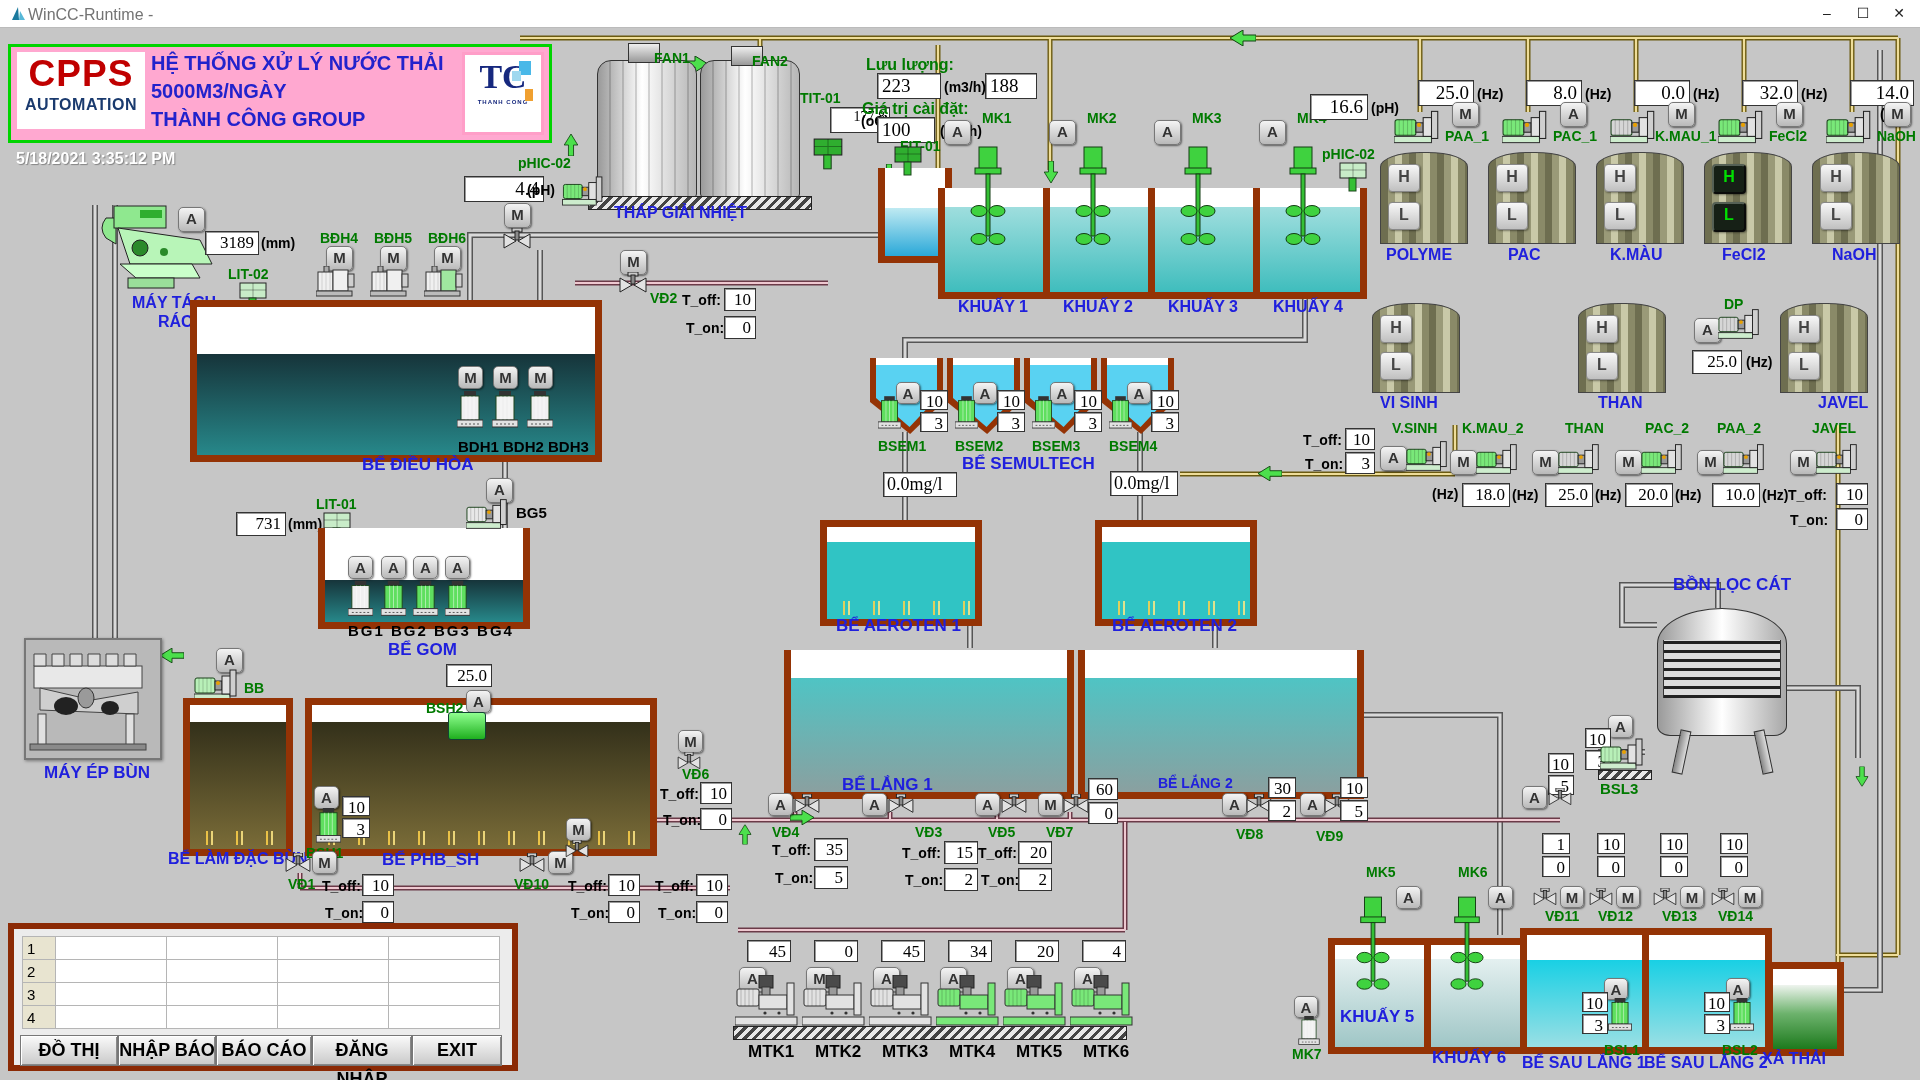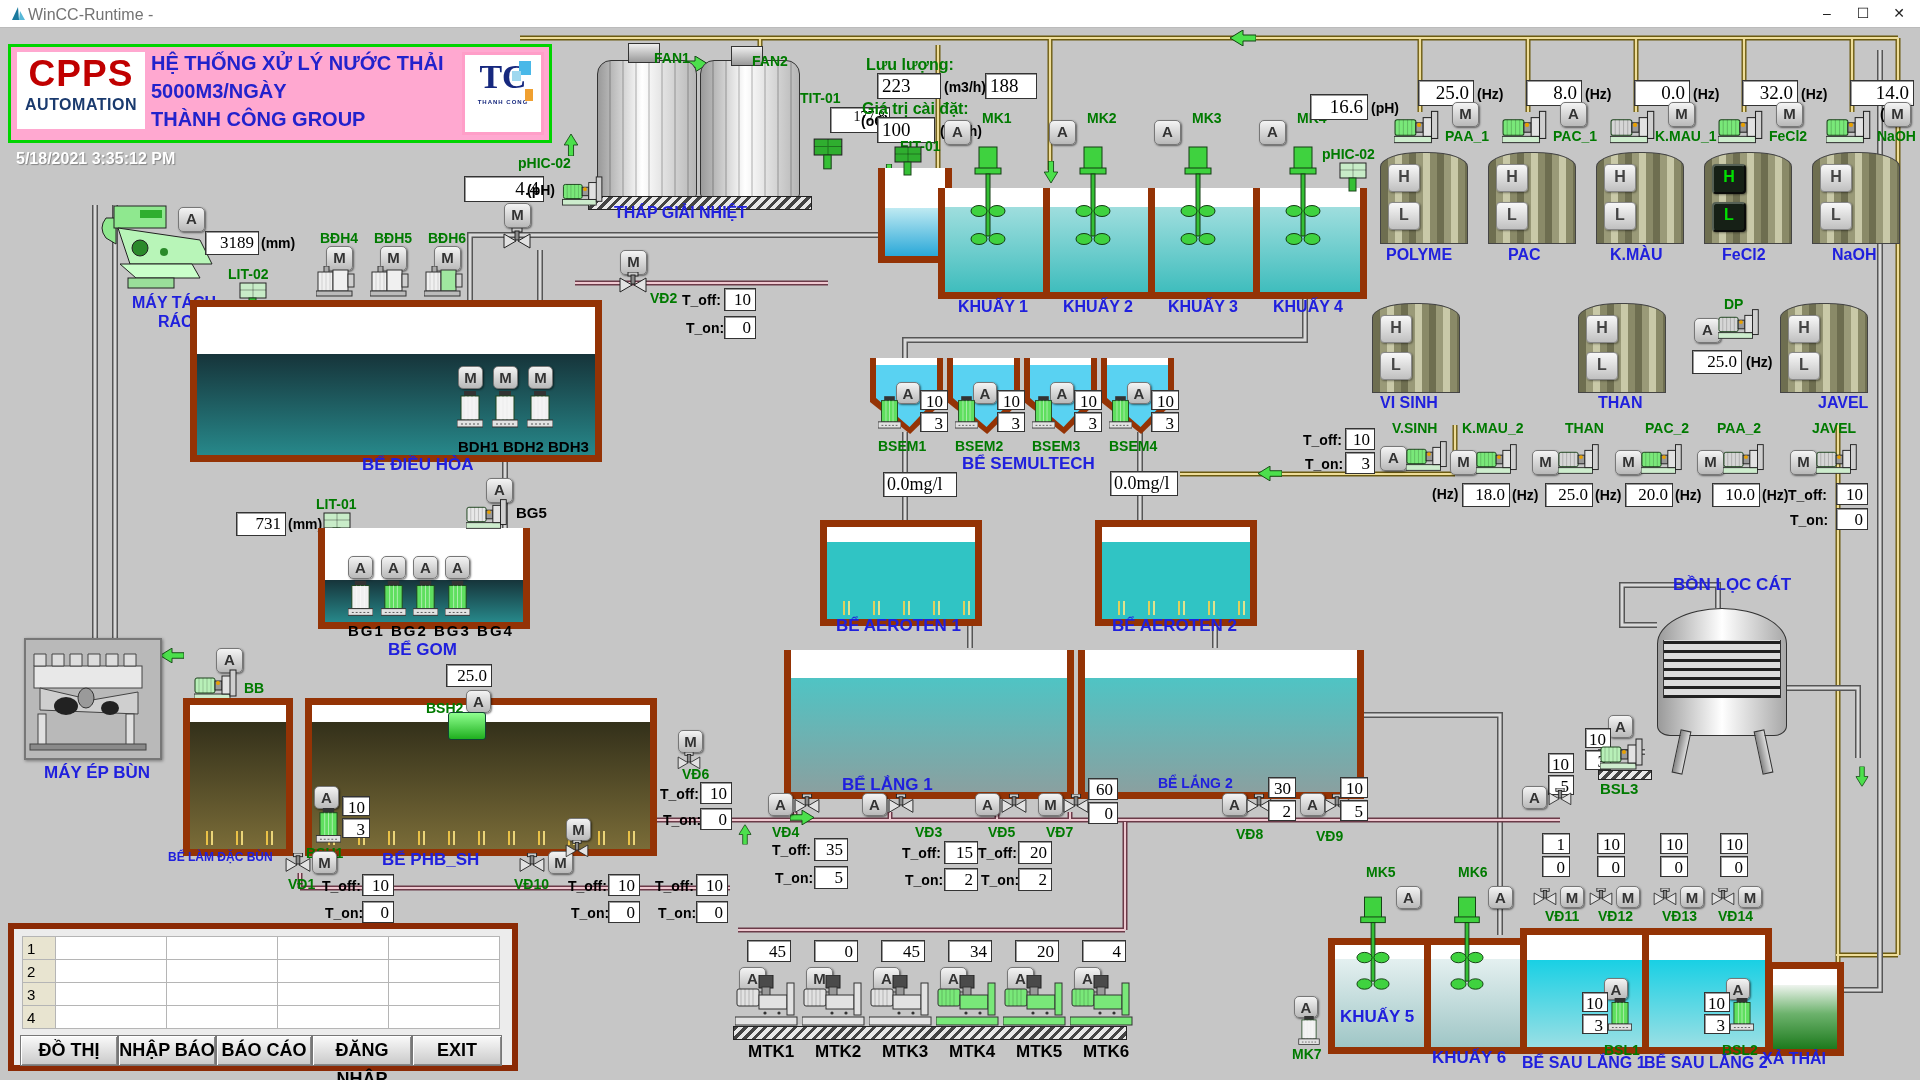--- a/index.html
+++ b/index.html
@@ -713,21 +713,21 @@
 <svg class="ic" style="left:194px;top:668px;width:48px;height:34px;color:#b8f0b8">
       <use href="#hp"></use>
     </svg>
 <span class="g" style="left:244px;top:680px">BB</span>
 
 <div class="bsn bsnt" style="left:183px;top:698px;width:96px;height:144px">
   <div class="water bub" style="height:88%;background:linear-gradient(#33301a,#7a6c38)">
         <div class="diff"></div>
       </div>
 </div>
-<span class="b" style="left:168px;top:850px;font-size:12px">BỂ LÀM ĐẶC BÙN</span>
+<span class="b" style="left:168px;top:850px;font-size:16px">BỂ LÀM ĐẶC BÙN</span>
 <div class="bsn bsnt" style="left:305px;top:698px;width:338px;height:144px">
   <div class="water bub" style="height:88%;background:linear-gradient(#33301a,#7a6c38)">
         <div class="diff"></div>
       </div>
 </div>
 <span class="b" style="left:382px;top:850px;font-size:17px">BỂ PHB_SH</span>
 <span class="v" style="left:446px;top:664px;width:46px;height:23px">25.0</span>
 <span class="g" style="left:426px;top:700px">BSH2</span>
 <span class="btn" style="left:466px;top:690px;width:23px;height:21px">A</span>
 <div class="p" style="left:448px;top:712px;width:36px;height:26px;background:linear-gradient(#8fff8f,#1faf1f);border:1px solid #143;border-radius:3px"></div>

